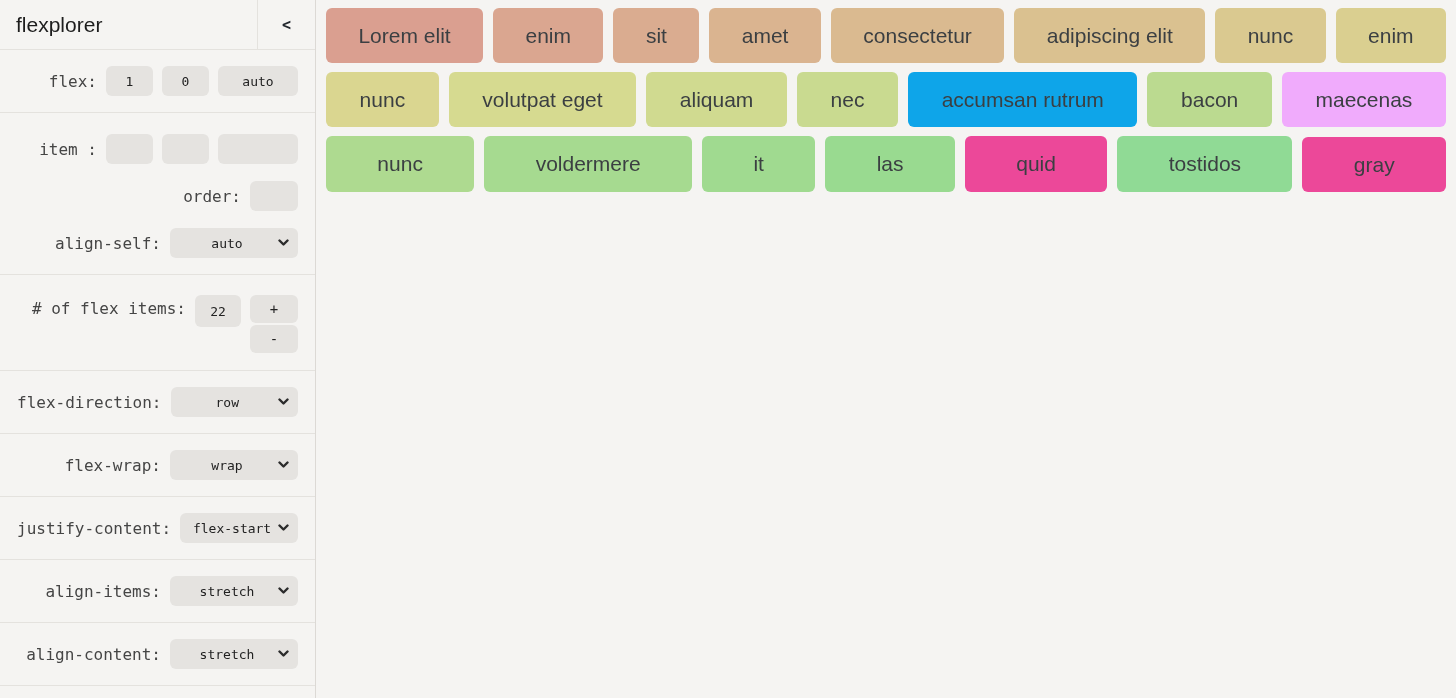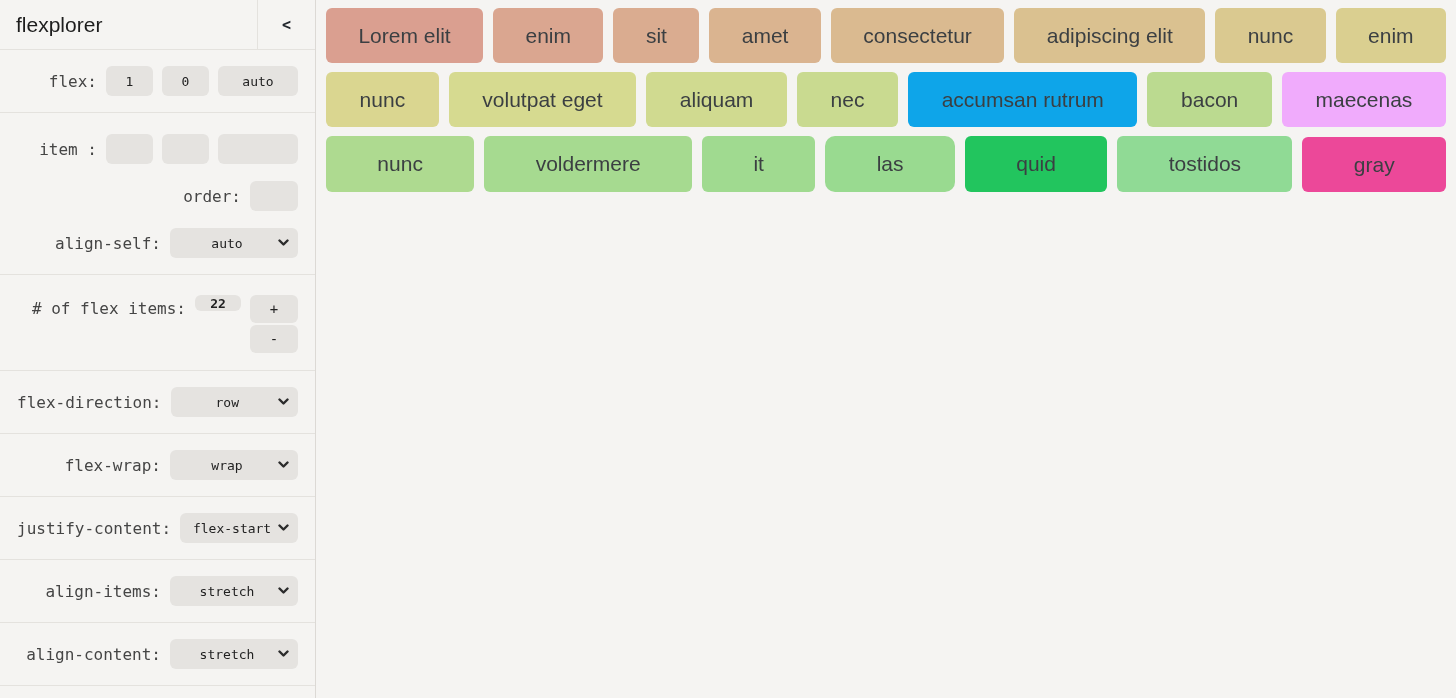--- a/index.html
+++ b/index.html
@@ -70,21 +70,21 @@
     background: #e5e3e0;
     font-family: "DejaVu Sans Mono", monospace;
     font-size: 13px;
     color: #222;
     text-align: center;
     outline: none;
   }
   .w47 { width: 47px; }
   .w80 { width: 80px; }
   .w48 { width: 48px; }
-  .w46 { width: 46px; height: 16px; font-weight: bold; }
+  .w46 { width: 46px; height: 32px; }
 
   .select-wrap { position: relative; width: 128px; height: 30px; }
   .select-wrap select {
     width: 100%; height: 100%;
     border: none; border-radius: 6px;
     background: #e5e3e0;
     font-family: "DejaVu Sans Mono", monospace;
     font-size: 13px;
     color: #222;
     text-align: center;
@@ -282,20 +282,20 @@
         <div class="flex-item" style="background: rgb(208, 218, 144);">aliquam</div>
         <div class="flex-item" style="background: rgb(201, 218, 144);">nec</div>
         <div class="flex-item" style="background: #0ea5e9;">accumsan rutrum</div>
         <div class="flex-item" style="background: rgb(187, 218, 144);">bacon</div>
         <div class="flex-item" style="background: #f0abfc;">maecenas</div>
       </div>
       <div class="flex-row">
         <div class="flex-item" style="background: rgb(174, 218, 144);">nunc</div>
         <div class="flex-item" style="background: rgb(166, 218, 144);">voldermere</div>
         <div class="flex-item" style="background: rgb(160, 218, 144);">it</div>
-        <div class="flex-item" style="background: rgb(153, 218, 144); border-radius: 10px;">las</div>
-        <div class="flex-item" style="background: #22c55e;">quid</div>
+        <div class="flex-item" style="background: rgb(153, 218, 144);">las</div>
+        <div class="flex-item" style="background: #ec4899;">quid</div>
         <div class="flex-item" style="background: rgb(144, 218, 149);">tostidos</div>
         <div class="flex-item" style="background: #ec4899; margin-top: 6px;">gray</div>
       </div>
     </main>
 
 </div>
 
 </body></html>

